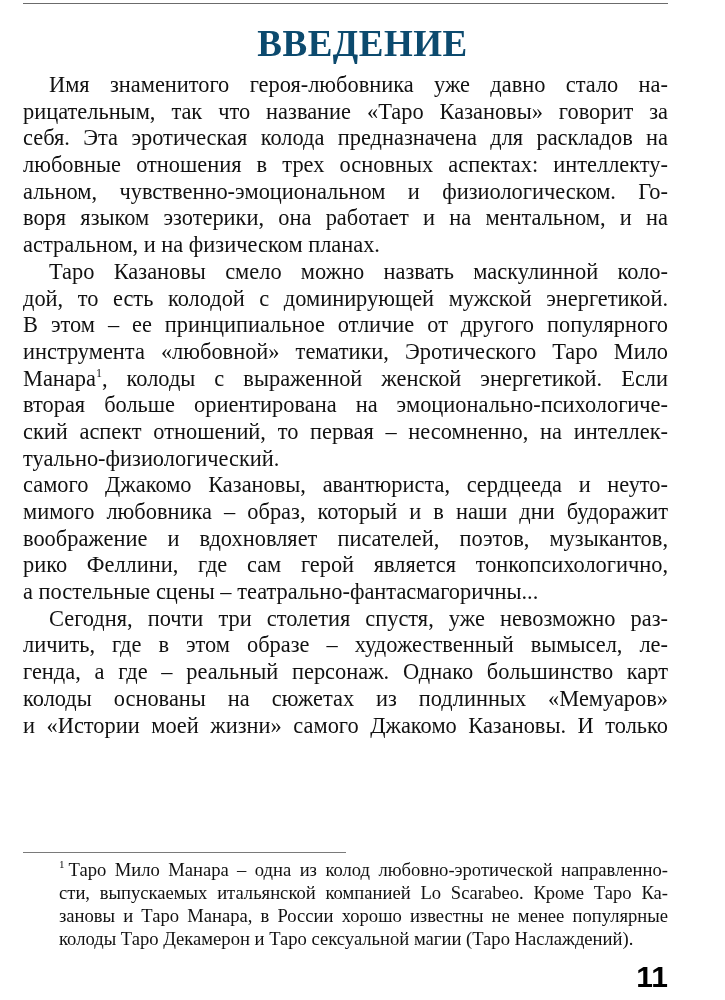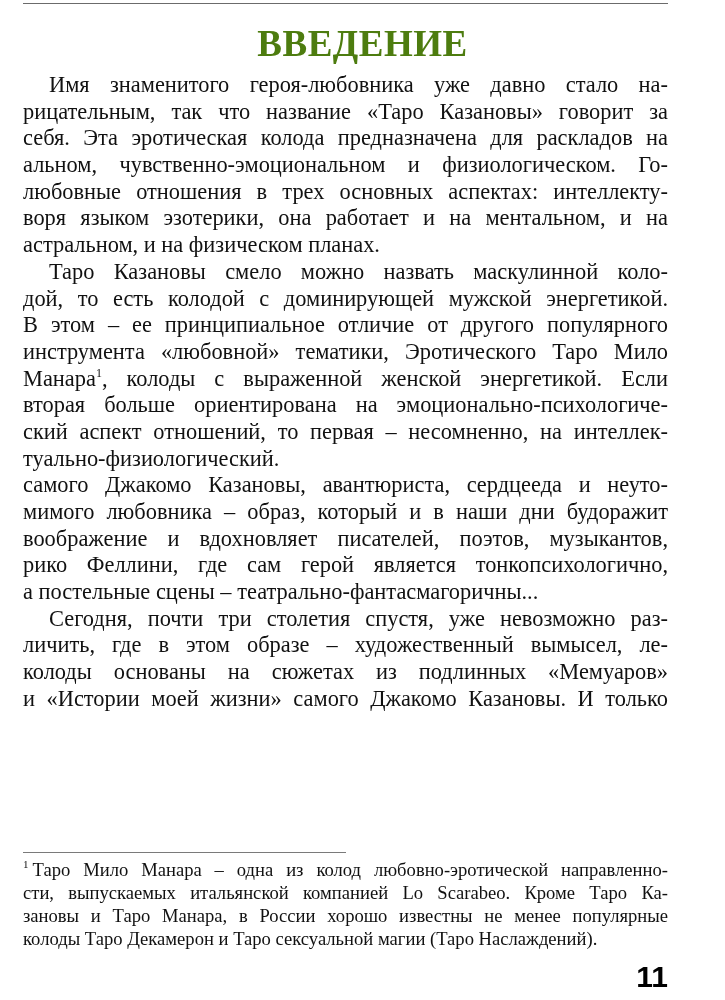--- a/index.html
+++ b/index.html
@@ -27,21 +27,21 @@
       position: absolute;
       left: 0;
       top: 22px;
       width: 725px;
       text-align: center;
       font-family: "Liberation Serif", "DejaVu Serif", serif;
       font-weight: bold;
       font-size: 37px;
       line-height: 44px;
       letter-spacing: 0.5px;
-      color: #4d7c0f;
+      color: #0c4a6e;
       margin: 0;
     }
     .body-text {
       position: absolute;
       left: 23px;
       top: 72px;
       width: 645px;
       font-size: 22.4px;
       line-height: 26.7px;
     }
@@ -75,20 +75,21 @@
     .footnote {
       position: absolute;
       left: 23px;
       top: 858px;
       width: 645px;
       font-size: 18.6px;
       line-height: 23px;
     }
     .footnote .line {
       height: 23px;
+      margin-left: 36px;
     }
     .footnote sup {
       font-size: 11px;
       line-height: 0;
       vertical-align: 8px;
       margin-right: 4px;
     }
     .page-number {
       position: absolute;
       left: 630px;
@@ -108,22 +109,22 @@
 <div class="top-rule"></div>
 
 <h1 class="title">ВВЕДЕНИЕ</h1>
 
 <div class="body-text">
 
   <div>
     <span class="line indent">Имя знаменитого героя-любовника уже давно стало на-</span>
     <span class="line">рицательным, так что название «Таро Казановы» говорит за</span>
     <span class="line">себя. Эта эротическая колода предназначена для раскладов на</span>
+    <span class="line">любовные отношения в трех основных аспектах: интеллекту-</span>
     <span class="line">альном, чувственно-эмоциональном и физиологическом. Го-</span>
-    <span class="line">любовные отношения в трех основных аспектах: интеллекту-</span>
     <span class="line">воря языком эзотерики, она работает и на ментальном, и на</span>
     <span class="line last">астральном, и на физическом планах.</span>
   </div>
 
   <div>
     <span class="line indent">Таро Казановы смело можно назвать маскулинной коло-</span>
     <span class="line">дой, то есть колодой с доминирующей мужской энергетикой.</span>
     <span class="line">В этом – ее принципиальное отличие от другого популярного</span>
     <span class="line">инструмента «любовной» тематики, Эротического Таро Мило</span>
     <span class="line"><span>Манара</span><sup>1</sup><span>, колоды с выраженной женской энергетикой. Если</span></span>
@@ -136,20 +137,21 @@
     <span class="line">самого Джакомо Казановы, авантюриста, сердцееда и неуто-</span>
     <span class="line">мимого любовника – образ, который и в наши дни будоражит</span>
     <span class="line">воображение и вдохновляет писателей, поэтов, музыкантов,</span>
     <span class="line">рико Феллини, где сам герой является тонкопсихологично,</span>
     <span class="line last">а постельные сцены – театрально-фантасмагоричны...</span>
   </div>
 
   <div>
     <span class="line indent">Сегодня, почти три столетия спустя, уже невозможно раз-</span>
     <span class="line">личить, где в этом образе – художественный вымысел, ле-</span>
+    <span class="line">генда, а где – реальный персонаж. Однако большинство карт</span>
     <span class="line">колоды основаны на сюжетах из подлинных «Мемуаров»</span>
     <span class="line">и «Истории моей жизни» самого Джакомо Казановы. И только</span>
   </div>
 </div>
 
 <div class="fn-rule"></div>
 
 <div class="footnote">
   <span class="line"><sup>1</sup><span>Таро Мило Манара – одна из колод любовно-эротической направленно-</span></span>
   <span class="line">сти, выпускаемых итальянской компанией Lo Scarabeo. Кроме Таро Ка-</span>

